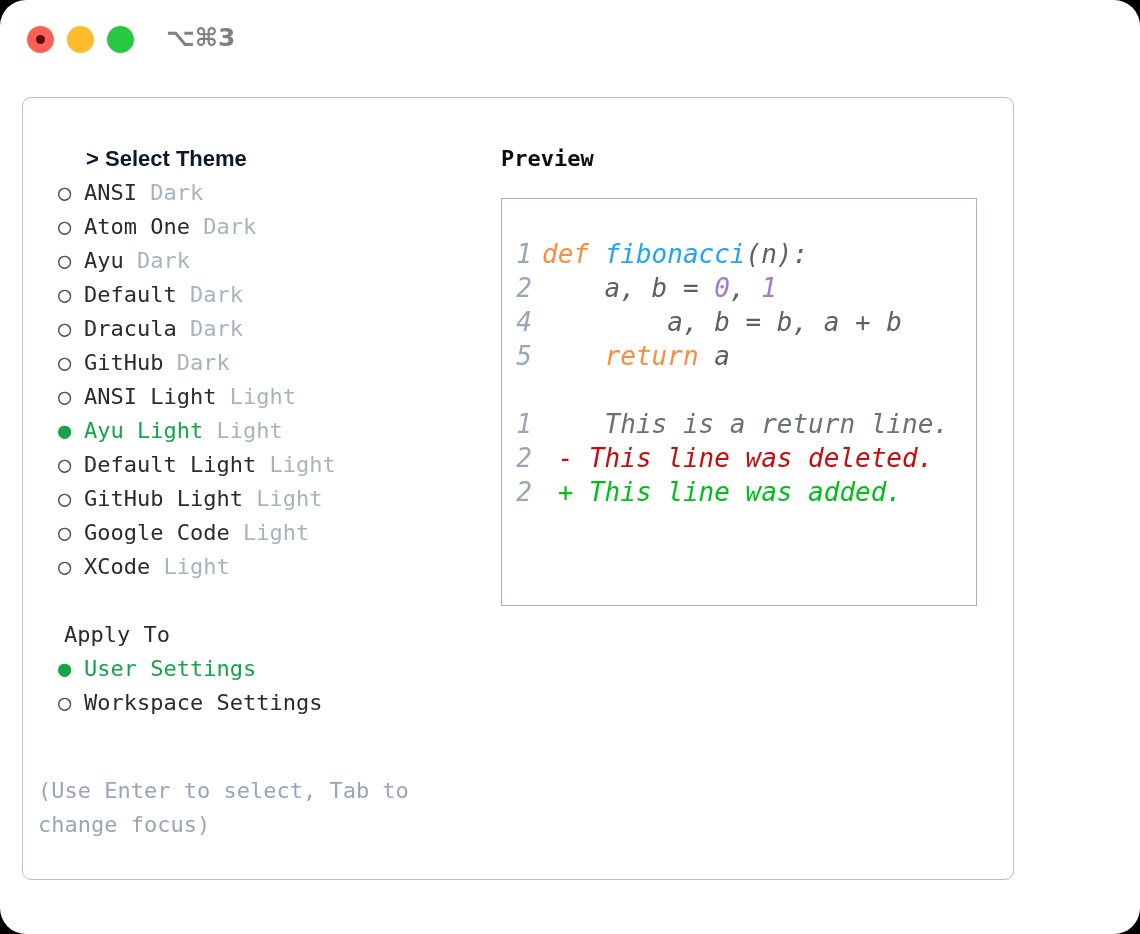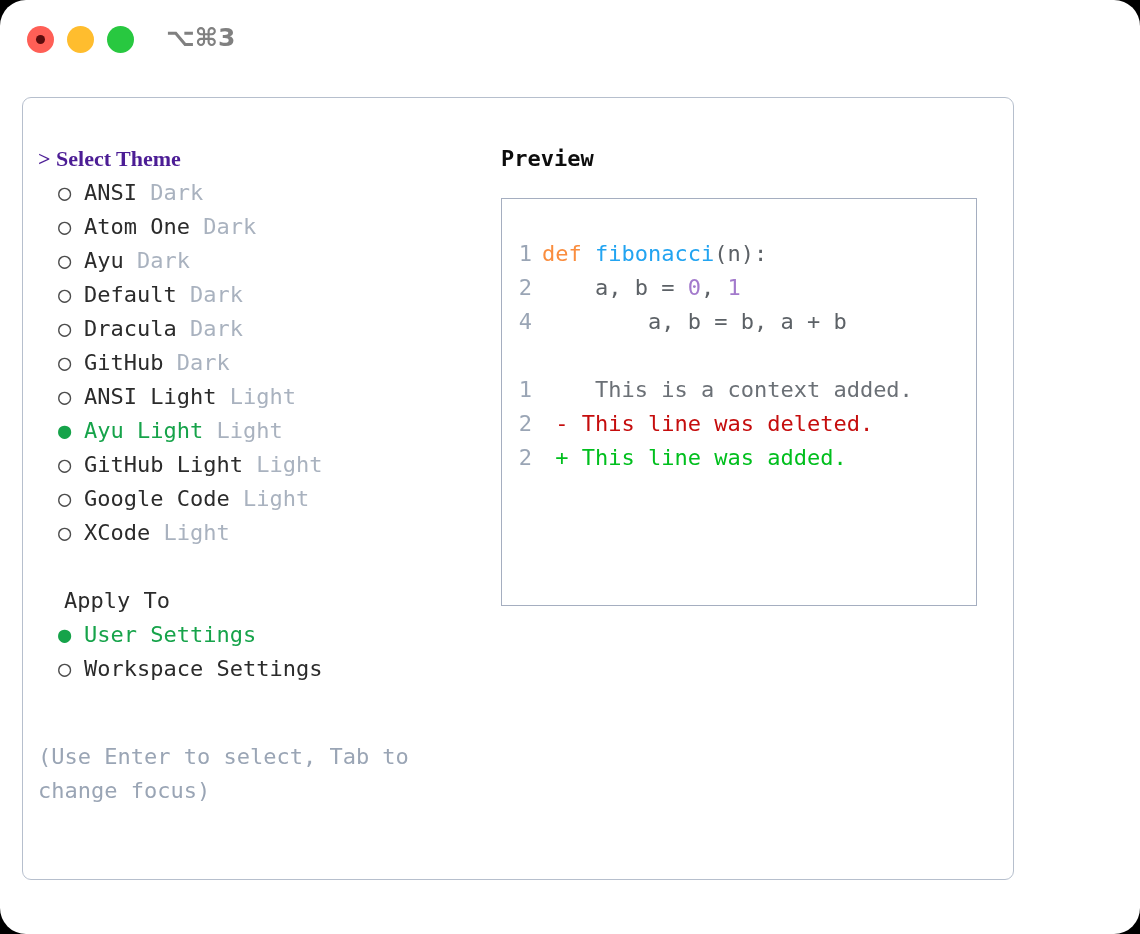--- a/index.html
+++ b/index.html
@@ -91,24 +91,25 @@
   .left-col {
     position: absolute;
     left: 15px;
     top: 44px;
     width: 450px;
   }
 
   .section-head {
     font-size: 22px;
     font-weight: 700;
-    color: #4c1d95;
-    line-height: 34px;
-    white-space: pre;
-    font-family: Liberation Serif, serif;
+    color: #0f172a;
+    line-height: 34px;
+    white-space: pre;
+    font-family: Liberation Sans, sans-serif;
+    margin-left: 48px;
   }
   .section-head .caret { font-weight: 700; }
 
   .opt-row {
     font-size: 22px;
     line-height: 34px;
     color: #3a3a3a;
     white-space: pre;
     font-family: "DejaVu Sans Mono", "Liberation Mono", monospace;
     margin-left: 20px;
@@ -161,25 +162,26 @@
     margin-top: 22px;
     width: 476px;
     height: 408px;
     border: 1.5px solid #a5aec0;
     box-sizing: border-box;
     background: #ffffff;
     padding: 38px 0 0 0;
   }
 
   .code-line {
-    font-size: 22px;
+    font-size: 26px;
     line-height: 34px;
     white-space: pre;
     font-family: "DejaVu Sans Mono", "Liberation Mono", monospace;
     padding-left: 8px;
+    font-style: italic;
   }
   .lineno {
     display: inline-block;
     width: 22px;
     text-align: right;
     color: #9aa5b5;
     margin-right: 10px;
   }
   .tok-kw   { color: #fa8d3e; }
   .tok-fn   { color: #22a4f1; }
@@ -214,20 +216,21 @@
 
       <div id="theme-items">
           <div class="opt-row"><span class="marker">○</span><span class="opt-label">ANSI</span><span class="opt-kind"> Dark</span></div>
           <div class="opt-row"><span class="marker">○</span><span class="opt-label">Atom One</span><span class="opt-kind"> Dark</span></div>
           <div class="opt-row"><span class="marker">○</span><span class="opt-label">Ayu</span><span class="opt-kind"> Dark</span></div>
           <div class="opt-row"><span class="marker">○</span><span class="opt-label">Default</span><span class="opt-kind"> Dark</span></div>
           <div class="opt-row"><span class="marker">○</span><span class="opt-label">Dracula</span><span class="opt-kind"> Dark</span></div>
           <div class="opt-row"><span class="marker">○</span><span class="opt-label">GitHub</span><span class="opt-kind"> Dark</span></div>
           <div class="opt-row"><span class="marker">○</span><span class="opt-label">ANSI Light</span><span class="opt-kind"> Light</span></div>
           <div class="opt-row selected"><span class="marker">●</span><span class="opt-label">Ayu Light</span><span class="opt-kind"> Light</span></div>
+          <div class="opt-row"><span class="marker">○</span><span class="opt-label">Default Light</span><span class="opt-kind"> Light</span></div>
           <div class="opt-row"><span class="marker">○</span><span class="opt-label">GitHub Light</span><span class="opt-kind"> Light</span></div>
           <div class="opt-row"><span class="marker">○</span><span class="opt-label">Google Code</span><span class="opt-kind"> Light</span></div>
           <div class="opt-row"><span class="marker">○</span><span class="opt-label">XCode</span><span class="opt-kind"> Light</span></div>
         </div>
 
       <div class="spacer-block"></div>
 
       <div class="apply-head">Apply To</div>
 
       <div id="apply-items">
@@ -238,24 +241,25 @@
       <div class="hint">(Use Enter to select, Tab to change focus)</div>
     </div>
 
     <div class="right-col">
       <div class="preview-head">Preview</div>
       <div class="preview-panel">
         <div id="code-block">
             <div class="code-line"><span class="lineno">1</span><span class="tok-kw">def </span><span class="tok-fn">fibonacci</span><span class="tok-plain">(n):</span></div>
             <div class="code-line"><span class="lineno">2</span><span class="tok-plain">    a, b = </span><span class="tok-num">0</span><span class="tok-plain">, </span><span class="tok-num">1</span></div>
             <div class="code-line"><span class="lineno">4</span><span class="tok-plain">        a, b = b, a + b</span></div>
+            <div class="code-line"><span class="lineno">5</span><span class="tok-plain">    </span><span class="tok-kw">return</span><span class="tok-plain"> a</span></div>
           </div>
         <div class="diff-gap"></div>
         <div id="diff-block">
-            <div class="code-line"><span class="lineno">1</span><span class="diff-ctx">    This is a context added.</span></div>
+            <div class="code-line"><span class="lineno">1</span><span class="diff-ctx">    This is a return line.</span></div>
             <div class="code-line"><span class="lineno">2</span><span class="diff-del"> - This line was deleted.</span></div>
             <div class="code-line"><span class="lineno">2</span><span class="diff-add"> + This line was added.</span></div>
           </div>
       </div>
     </div>
 
   </div>
 </div>
 
 </body></html>

